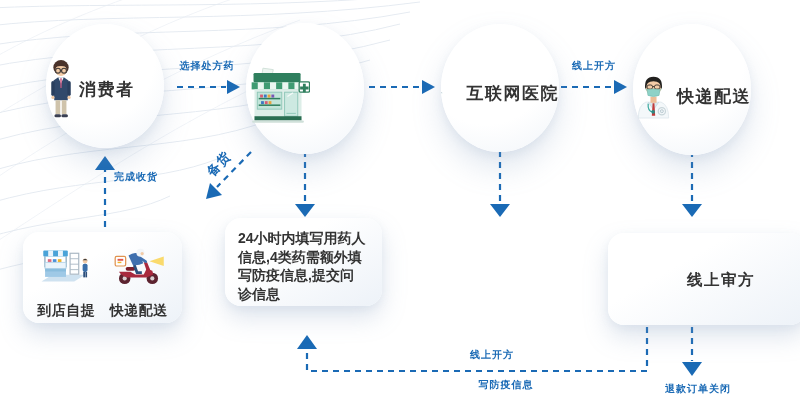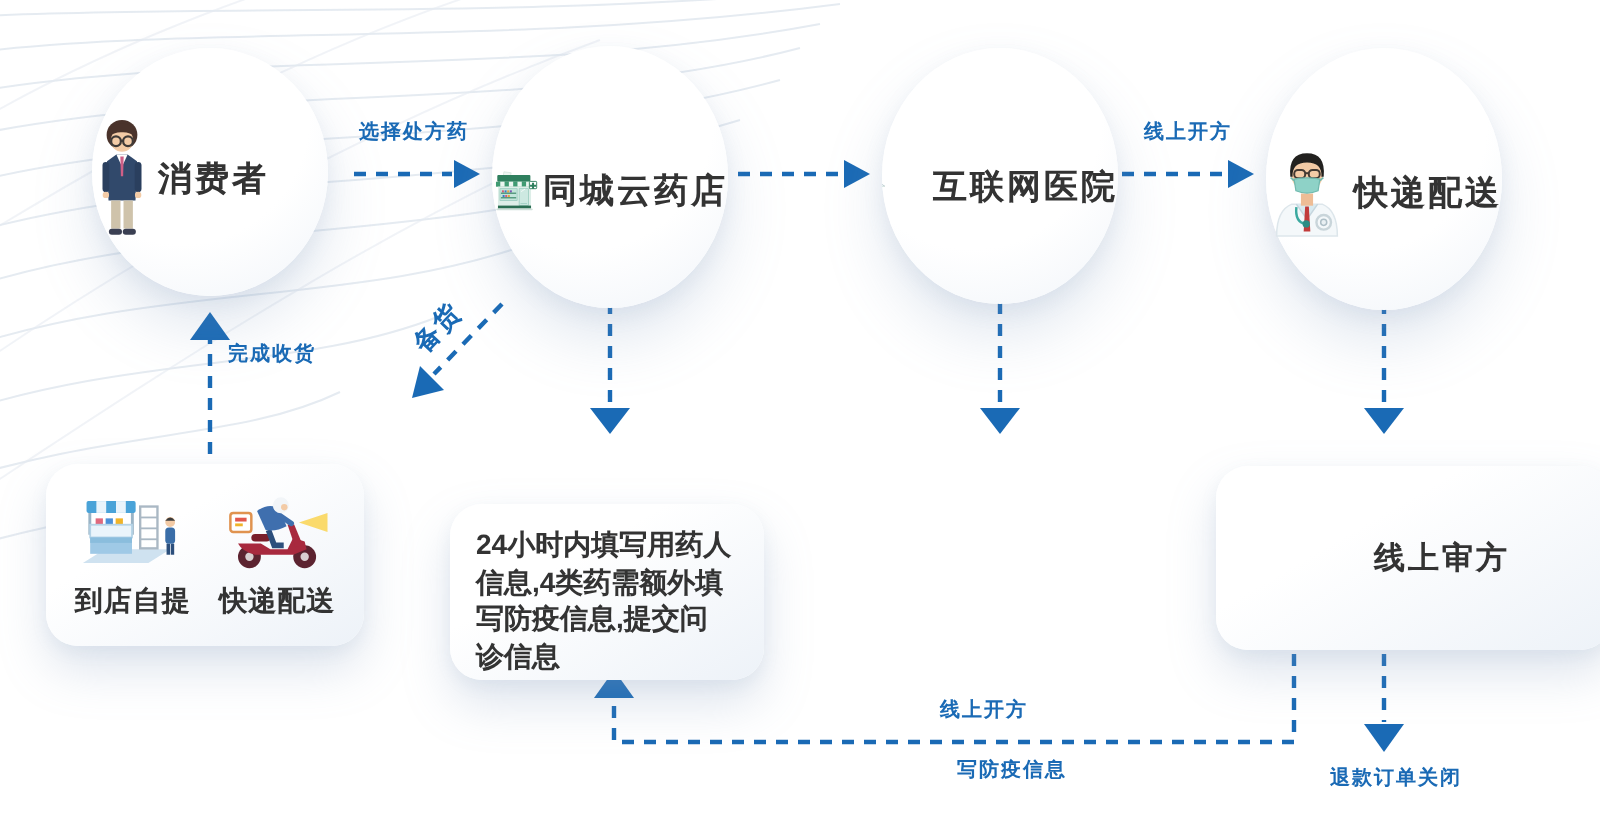--- a/index.html
+++ b/index.html
@@ -21,21 +21,21 @@
   .card{
     position:absolute;border-radius:16px;z-index:2;
     background:linear-gradient(150deg,#ffffff 35%,#edf2f8 100%);
     box-shadow:0 12px 24px rgba(130,155,190,.26), 0 3px 8px rgba(130,155,190,.10);
   }
   .card-text{font-weight:700;color:#333;white-space:pre-line;}
   .card-fill-info .card-text{padding:11px 8px 0 13px;font-size:14px;line-height:18.5px;text-align:left;}
   .card-center{display:flex;align-items:center;justify-content:center;}
   .card-center .card-text{font-size:15.5px;line-height:23px;text-align:center;letter-spacing:1.5px;}
   .option-row{display:flex;width:100%;height:100%;justify-content:space-evenly;align-items:flex-start;padding-top:14px;box-sizing:border-box;}
-  .option{display:flex;flex-direction:column;align-items:center;gap:6px;}
+  .option{display:flex;flex-direction:column;align-items:center;gap:16px;}
   .option-label{font-size:14px;font-weight:700;color:#333;letter-spacing:0.5px;white-space:nowrap;}
   
   .elabel{
     position:absolute;z-index:3;color:#1a6ab5;font-weight:700;font-size:10px;
     letter-spacing:1px;white-space:nowrap;
   }
   .center-x{transform:translateX(-50%);}
   .rot{transform:translate(-50%,-50%) rotate(-47deg);font-size:13px;}
 </style>
 </head>
@@ -136,21 +136,20 @@
       <rect x="24" y="36" width="3" height="3.2" fill="#e8a33d"></rect>
       <rect x="13.5" y="39.5" width="23" height="1.6" fill="#2f7f5e"></rect>
       <rect x="41" y="26.5" width="14" height="25.5" fill="#cde9e1" stroke="#8fc7b8" stroke-width="1"></rect>
       <line x1="44" y1="31" x2="50" y2="27" stroke="#ffffff" stroke-width="1.4" opacity="0.8"></line>
       <line x1="43" y1="49" x2="53" y2="49" stroke="#8fc7b8" stroke-width="1"></line>
       <rect x="56.5" y="15.5" width="11" height="11" rx="1.2" fill="#ffffff" stroke="#2f7f5e" stroke-width="1.4"></rect>
       <path d="M60.5,17.5 h3 v3 h3 v3 h-3 v3 h-3 v-3 h-3 v-3 h3 Z" fill="#2f7f5e"></path>
       <rect x="9" y="52" width="50" height="4.5" fill="#2a6e52"></rect>
       <rect x="6.5" y="56.5" width="55" height="2.5" rx="1.2" fill="#cfe0d9"></rect>
     </svg>
-    <div class="node-label">同城云药店</div>
   </div>
 
   <div class="node" style="left:441px;top:24px;padding-top:10px;gap:24px;">
     <svg width="66" height="58" viewBox="0 0 70 62">
       <polygon points="3,55 45,55 67,42 25,42" fill="#d8dde2"></polygon>
       <polygon points="8,53 20,53 27,48.5 15,48.5" fill="#5cb86d"></polygon>
       <polygon points="47,48 57,48 63,44 53,44" fill="#5cb86d"></polygon>
       <line x1="23.5" y1="1" x2="23.5" y2="4.5" stroke="#9fb3ba" stroke-width="1.2"></line>
       <rect x="16" y="7" width="15" height="39" fill="#f5f9fb" stroke="#d5dde2" stroke-width="0.8"></rect>
       <rect x="31" y="10" width="5.5" height="36" fill="#ccd7dc"></rect>
@@ -249,21 +248,21 @@
           <path d="M15,10 Q21,5.5 26.5,8.5 L30.5,18 Q25,21 19.5,20 Z" fill="#3f6fae"></path>
           <path d="M25,11 L33,16.5" stroke="#3f6fae" stroke-width="2.8" fill="none" stroke-linecap="round"></path>
           <circle cx="27.5" cy="7" r="4.2" fill="#f2f5f8"></circle>
           <circle cx="29.3" cy="8" r="1.7" fill="#f3cba6"></circle>
         </svg>
         <div class="option-label">快递配送</div>
       </div>
     </div>
   </div>
 
-  <div class="card card-fill-info" style="left:225px;top:252px;width:157px;height:88px;">
+  <div class="card card-fill-info" style="left:225px;top:218px;width:157px;height:88px;">
     <div class="card-text">24小时内填写用药人
 信息,4类药需额外填
 写防疫信息,提交问
 诊信息</div>
   </div>
 
 
   <div class="card card-center" style="left:608px;top:233px;width:170px;height:92px;padding-left:28px;">
     <div class="card-text">线上审方</div>
   </div>

